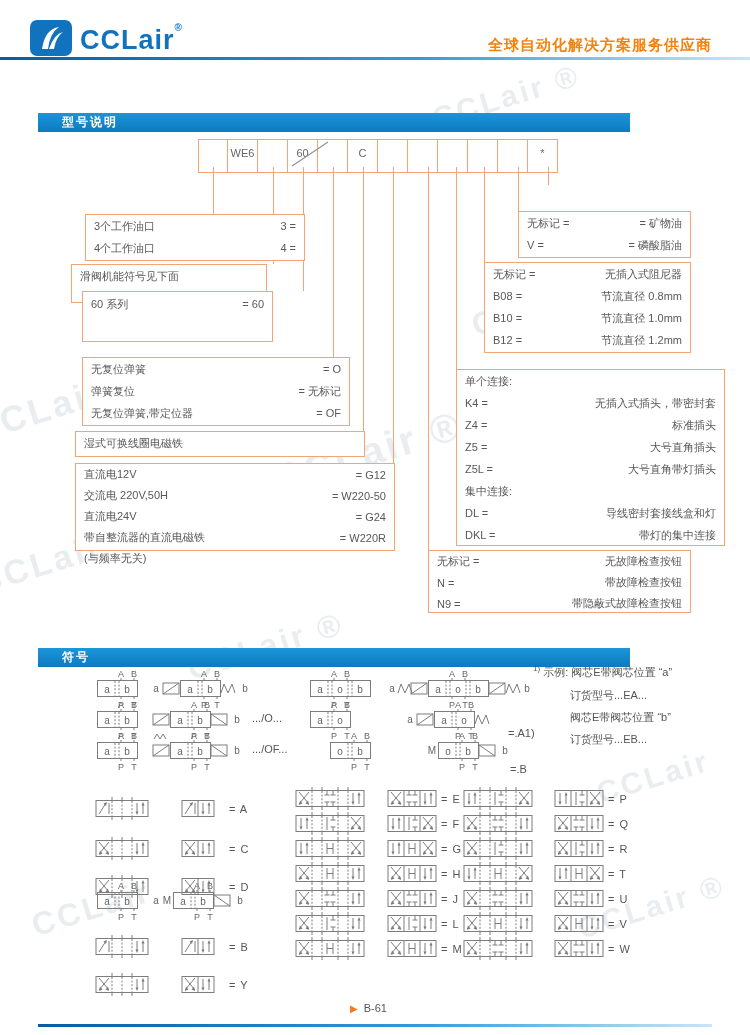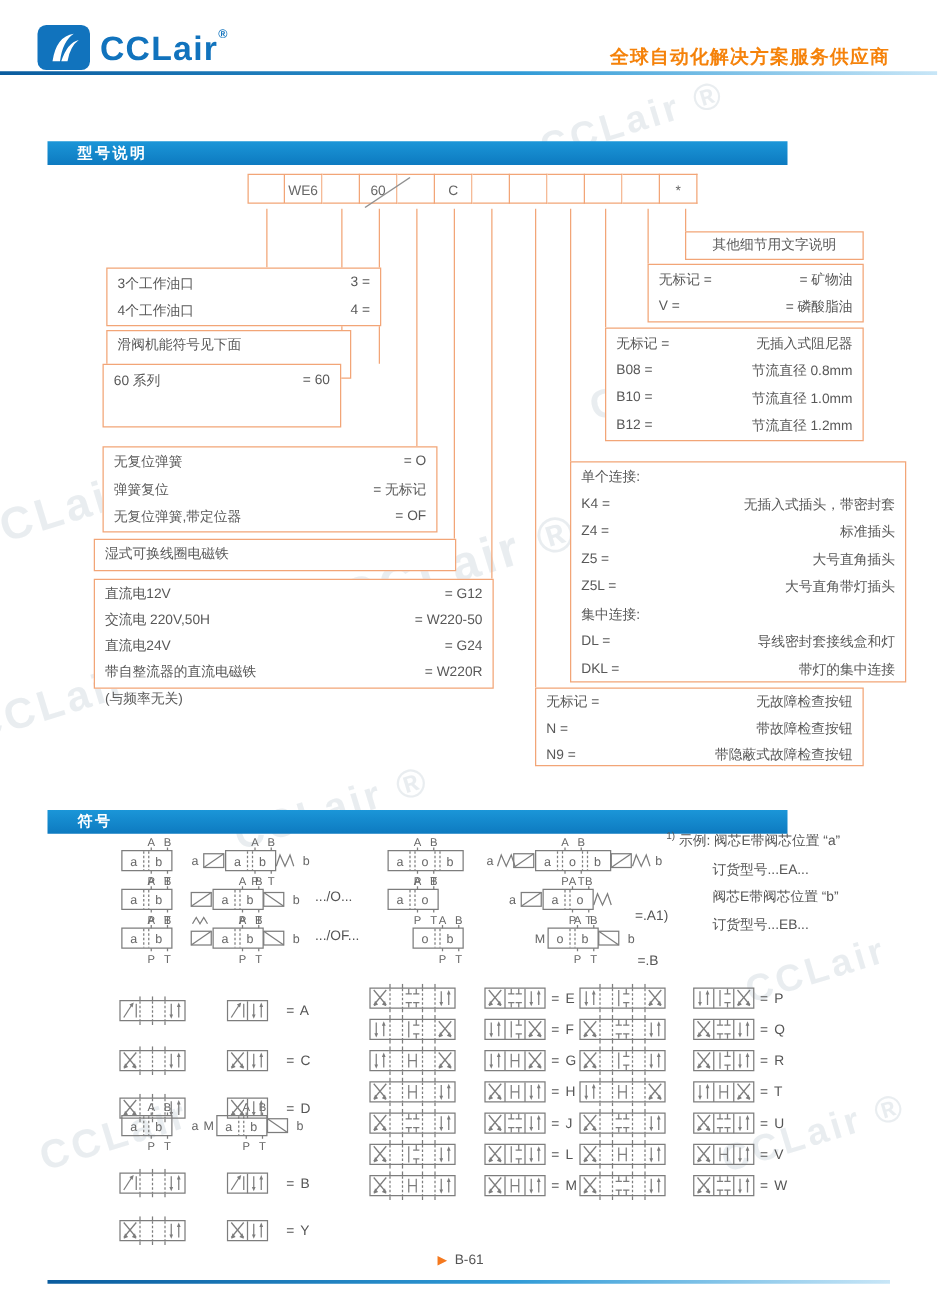--- a/index.html
+++ b/index.html
@@ -13,21 +13,21 @@
   .hrule{position:absolute;left:0;top:57px;width:750px;height:3px;
          background:linear-gradient(90deg,#0a5c9e 0%,#2f9ad6 55%,#c8e6f7 100%);}
   .brule{position:absolute;left:38px;top:1024px;width:674px;height:3px;
          background:linear-gradient(90deg,#0a5c9e 0%,#2f9ad6 55%,#c8e6f7 100%);}
   
   .bar{position:absolute;left:38px;width:592px;height:19px;color:#fff;font-weight:bold;font-size:12px;
        line-height:19px;padding-left:24px;box-sizing:border-box;letter-spacing:2px;
        background:linear-gradient(180deg,#1b96d8,#0d7ac0);}
   
   .cellrow{position:absolute;left:198px;top:139px;display:flex;}
-  .mcell{width:30px;height:24px;border:1px solid #f2a577;border-left:none;box-sizing:border-box;
+  .mcell{width:30px;height:34px;border:1px solid #f2a577;border-left:none;box-sizing:border-box;
          font-size:11px;color:#666;text-align:center;line-height:26px;background:#fff;}
   .mcell:first-child{border-left:1px solid #f2a577;}
   .vline{position:absolute;width:1px;background:#f2a577;}
   
   .box{position:absolute;border:1px solid #f2a577;background:#fff;font-size:11px;color:#585858;box-sizing:border-box;}
   .box .row{display:flex;justify-content:space-between;align-items:center;padding:0 8px;height:22px;white-space:nowrap;}
   .box .row.h21{height:21px;}
   .box .row.h24{height:24px;}
   .box .single{padding:0 8px;line-height:23px;white-space:nowrap;}
   
@@ -109,21 +109,21 @@
   <div class="box" style="left:85px;top:214px;width:220px;height:47px;">
     <div class="row">
         <span>3个工作油口</span>
         <span>3  =</span>
       </div>
     <div class="row">
         <span>4个工作油口</span>
         <span>4  =</span>
       </div>
   </div>
-  <div class="box" style="left:85px;top:264px;width:196px;height:39px;">
+  <div class="box" style="left:71px;top:264px;width:196px;height:39px;">
     <div class="single">滑阀机能符号见下面</div>
   </div>
   <div class="box" style="left:82px;top:291px;width:191px;height:51px;">
     <div class="row h24">
         <span>60 系列</span>
         <span>=  60</span>
       </div>
   </div>
   <div class="box" style="left:82px;top:357px;width:268px;height:69px;">
     <div class="row">
@@ -157,23 +157,20 @@
       </div>
     <div class="row h21">
         <span>带自整流器的直流电磁铁</span>
         <span>= W220R</span>
       </div>
     <div class="row h21">
         <span>(与频率无关)</span>
       </div>
   </div>
 
-  <div class="box" style="left:548px;top:185px;width:143px;height:23px;">
-    <div class="single" style="line-height:21px;text-align:center;">其他细节用文字说明</div>
-  </div>
   <div class="box" style="left:518px;top:211px;width:173px;height:47px;">
     <div class="row">
         <span>无标记 =</span>
         <span>= 矿物油</span>
       </div>
     <div class="row">
         <span>V       =</span>
         <span>= 磷酸脂油</span>
       </div>
   </div>

